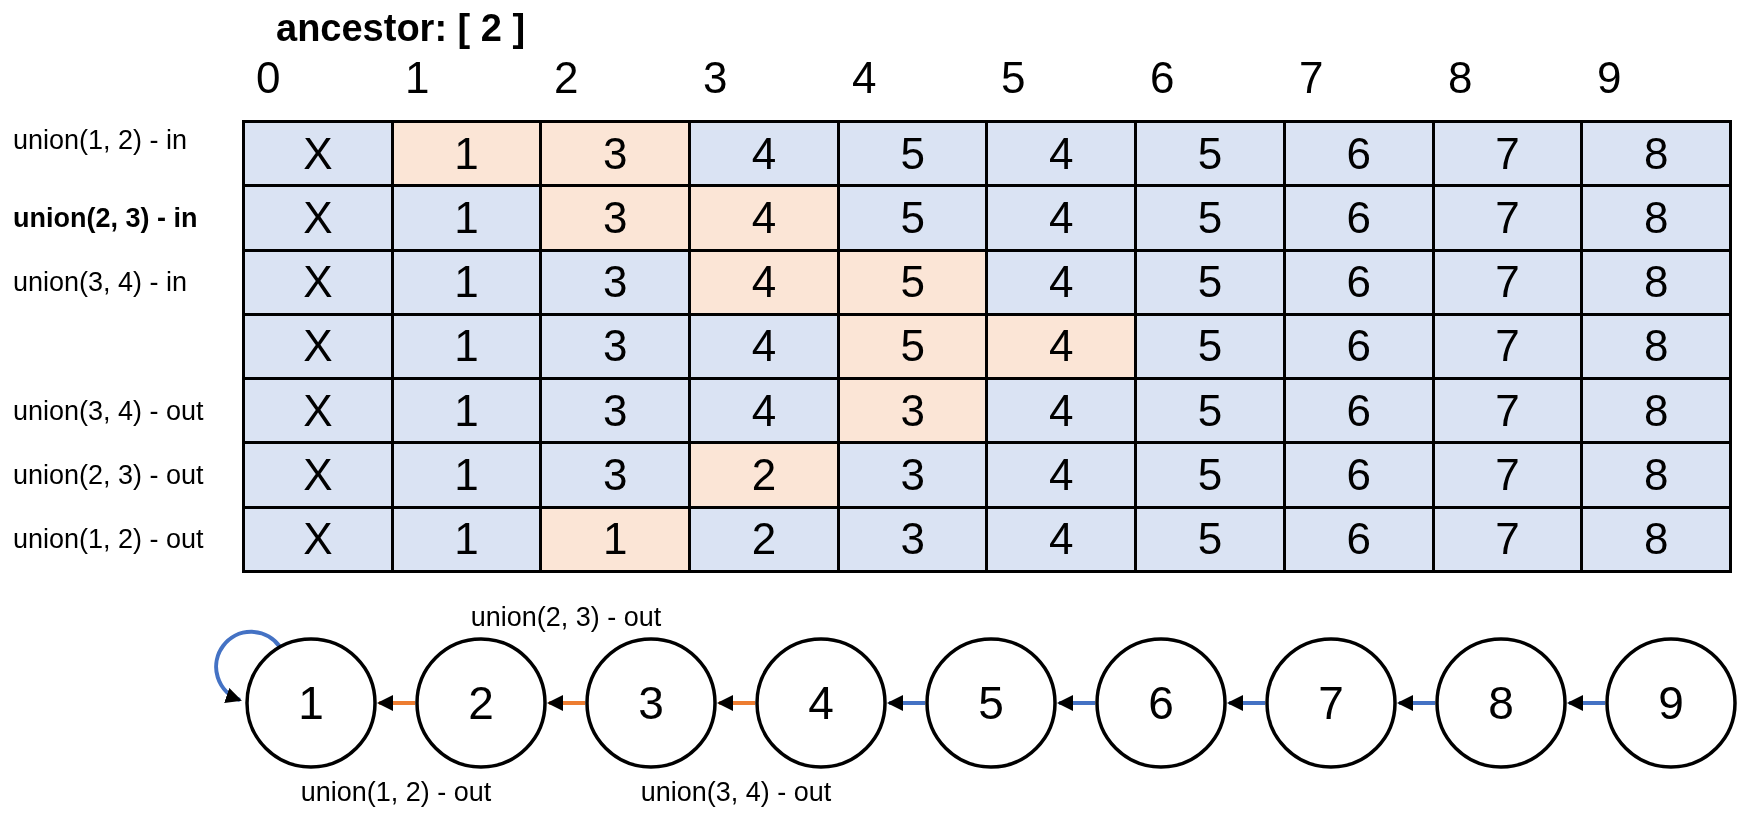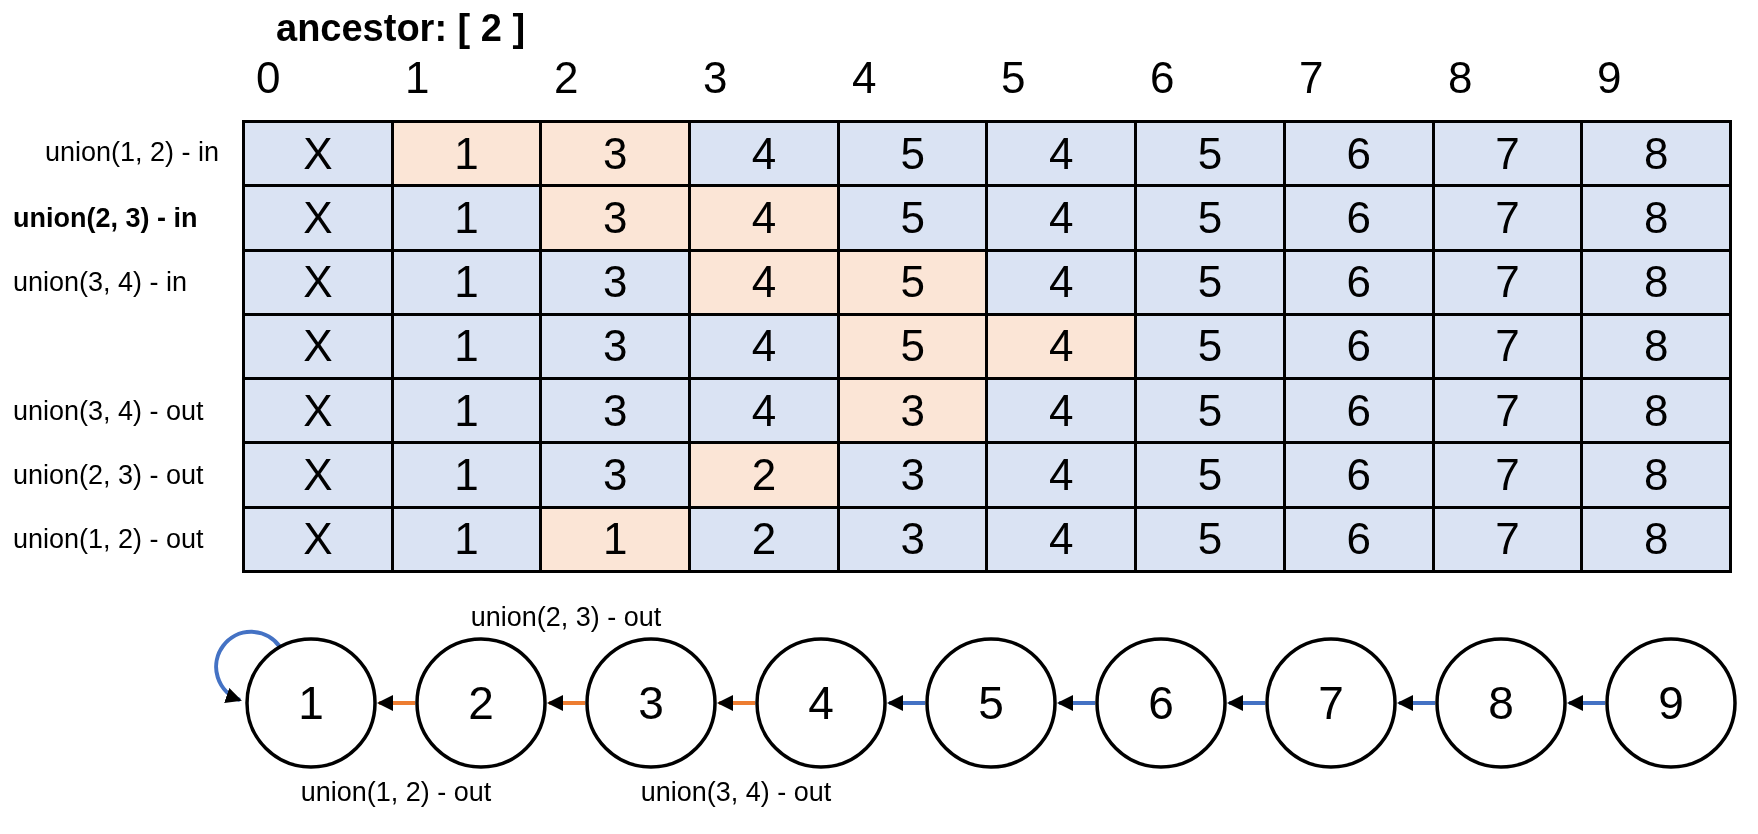--- a/index.html
+++ b/index.html
@@ -58,21 +58,21 @@
     <div class="hcell">3</div>
     <div class="hcell">4</div>
     <div class="hcell">5</div>
     <div class="hcell">6</div>
     <div class="hcell">7</div>
     <div class="hcell">8</div>
     <div class="hcell">9</div>
   </div>
 
 <div>
-    <div class="rowlabel" style="top: 120px; margin-left: 32px;">union(1, 2) - in</div>
+    <div class="rowlabel" style="top: 108px;">union(1, 2) - in</div>
     <div class="rowlabel" style="top: 185.8px; font-weight: bold;">union(2, 3) - in</div>
     <div class="rowlabel" style="top: 250.1px;">union(3, 4) - in</div>
     <div class="rowlabel" style="top: 314.4px;"></div>
     <div class="rowlabel" style="top: 378.7px;">union(3, 4) - out</div>
     <div class="rowlabel" style="top: 443px;">union(2, 3) - out</div>
     <div class="rowlabel" style="top: 507.3px;">union(1, 2) - out</div>
   </div>
 
 <div class="grid">
     <div class="cell">X</div>

